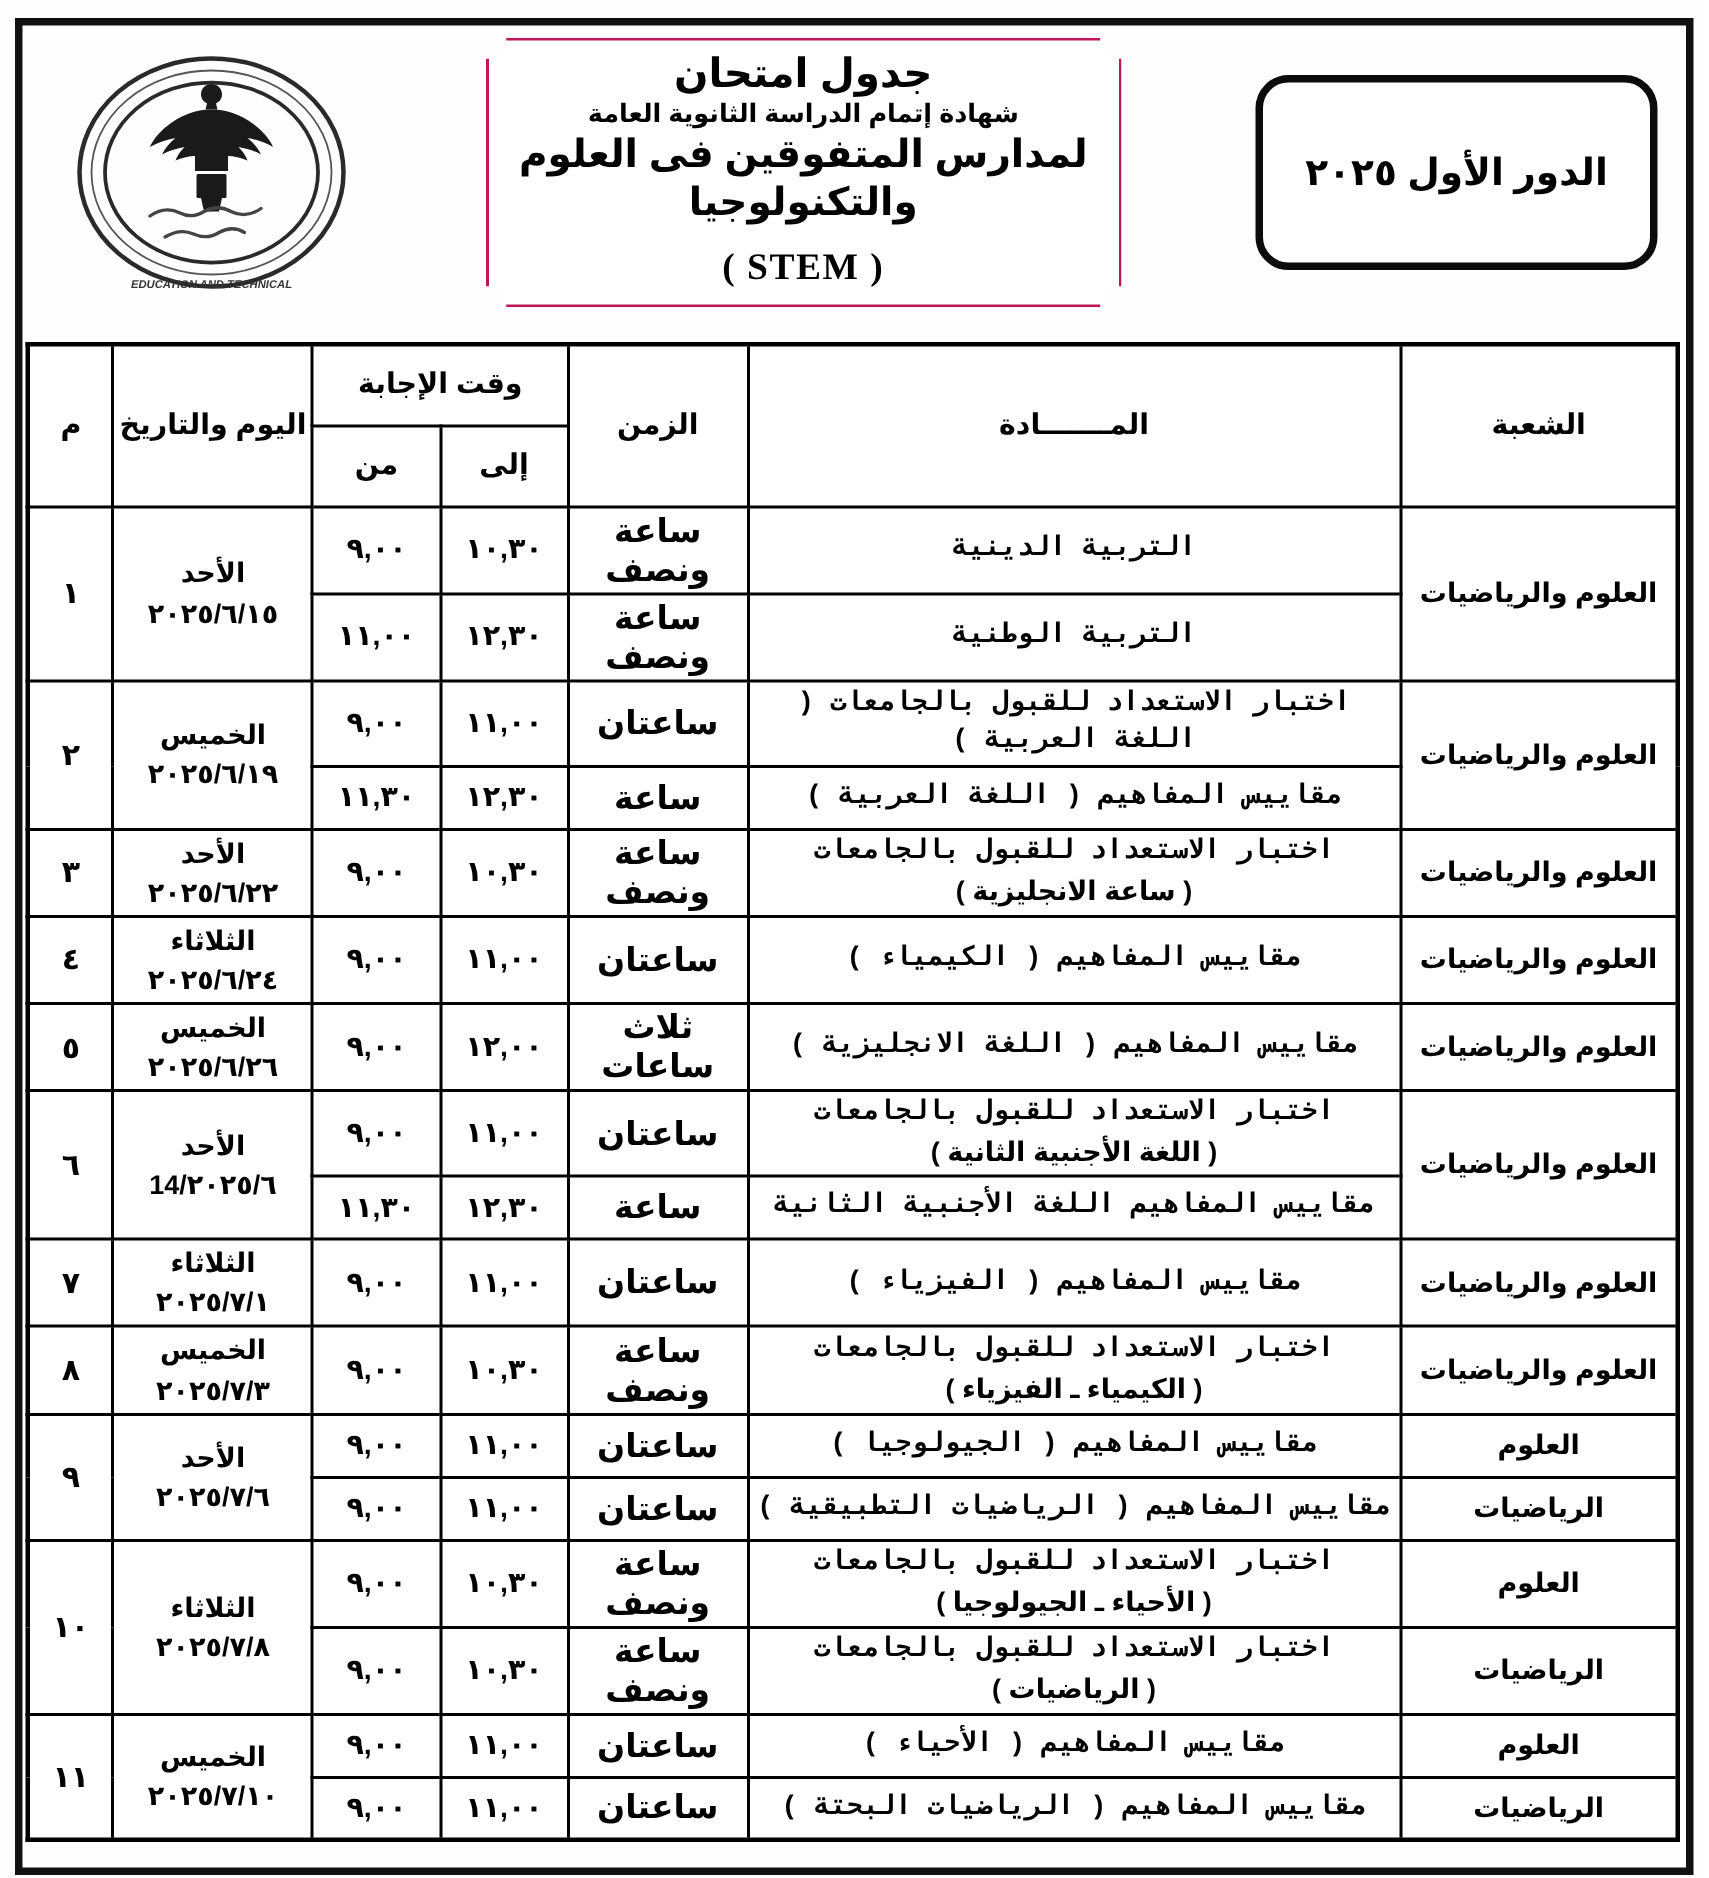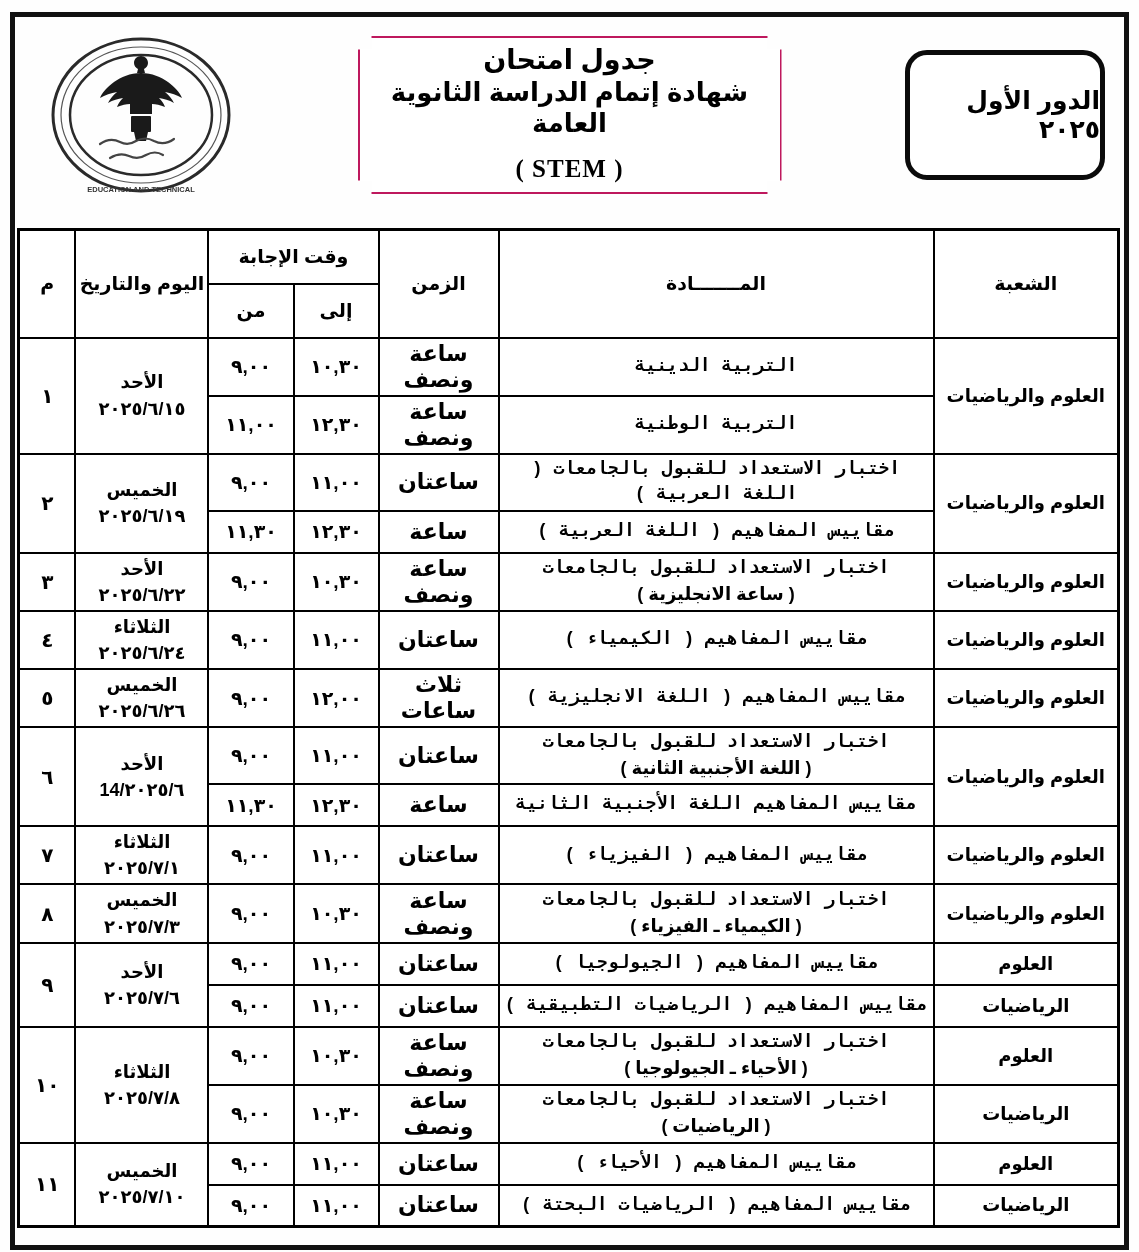--- a/index.html
+++ b/index.html
@@ -35,20 +35,21 @@
     align-items: center;
     justify-content: space-between;
     padding: 0 14px 0 28px;
   }
 
   
   .seal-wrap {
     width: 186px; height: 166px;
     position: relative;
     flex: 0 0 auto;
+    font-style: italic;
   }
   .seal-wrap svg { display:block; width:100%; height:100%; }
 
   
   .title-box {
     flex: 0 0 auto;
     width: 424px;
     border: 2px solid #be185d;
     background: #fff;
     text-align: center;
@@ -63,33 +64,33 @@
     );
   }
   .title-line {
     font-family: "Liberation Sans", "DejaVu Sans", sans-serif;
     font-weight: bold;
     color: #000;
     line-height: 1.22;
     letter-spacing: -0.3px;
   }
   .title-line.l1 { font-size: 27px; }
-  .title-line.l2 { font-size: 26px; }
+  .title-line.l2 { font-size: 17px; }
   .title-line.l3 { font-size: 26px; }
   .title-line.l4 {
     font-size: 25px;
     font-family: "Liberation Serif", serif;
     letter-spacing: 1px;
     margin-top: 14px;
   }
 
   
   .round-box {
     flex: 0 0 auto;
-    width: 200px; height: 130px;
+    width: 268px; height: 130px;
     border: 5px solid #0b0b0b;
     border-radius: 22px;
     background: #fff;
     display: flex;
     align-items: center;
     justify-content: center;
     font-family: "Liberation Sans", "DejaVu Sans", sans-serif;
     font-weight: bold;
     font-size: 25px;
     color: #000;
@@ -174,20 +175,21 @@
         </g>
         <g font-family="Liberation Sans, sans-serif" font-size="7.5" font-weight="bold" fill="#333">
           <text x="93" y="160" text-anchor="middle">EDUCATION AND TECHNICAL</text>
         </g>
       </svg>
     </div>
 
     <div class="title-box">
       <div class="title-line l1">جدول امتحان</div>
       <div class="title-line l2">شهادة إتمام الدراسة الثانوية العامة</div>
+      <div class="title-line l3">لمدارس المتفوقين فى العلوم والتكنولوجيا</div>
       <div class="title-line l4">( STEM )</div>
     </div>
 
     <div class="round-box">الدور الأول ٢٠٢٥</div>
   </div>
 
   <div id="table-wrap">
     <table class="sched">
       <colgroup>
         <col style="width:185px">

